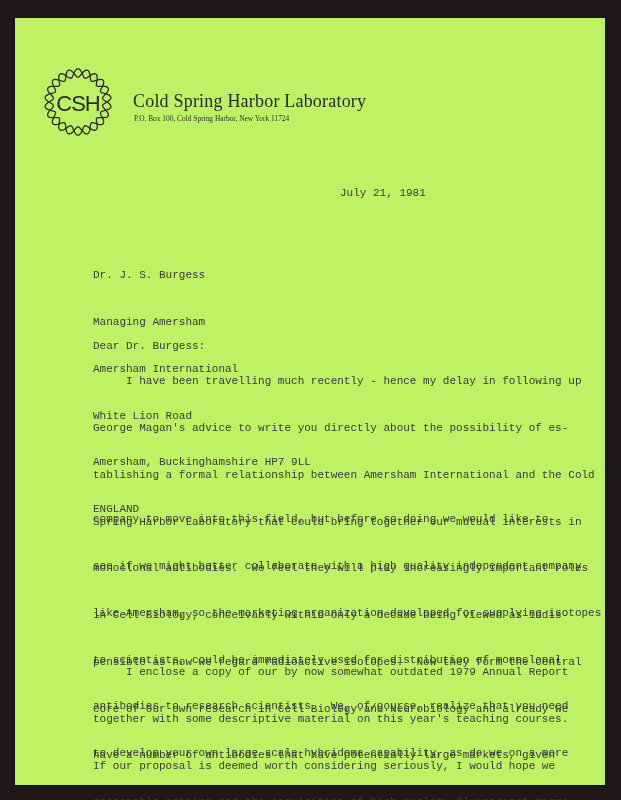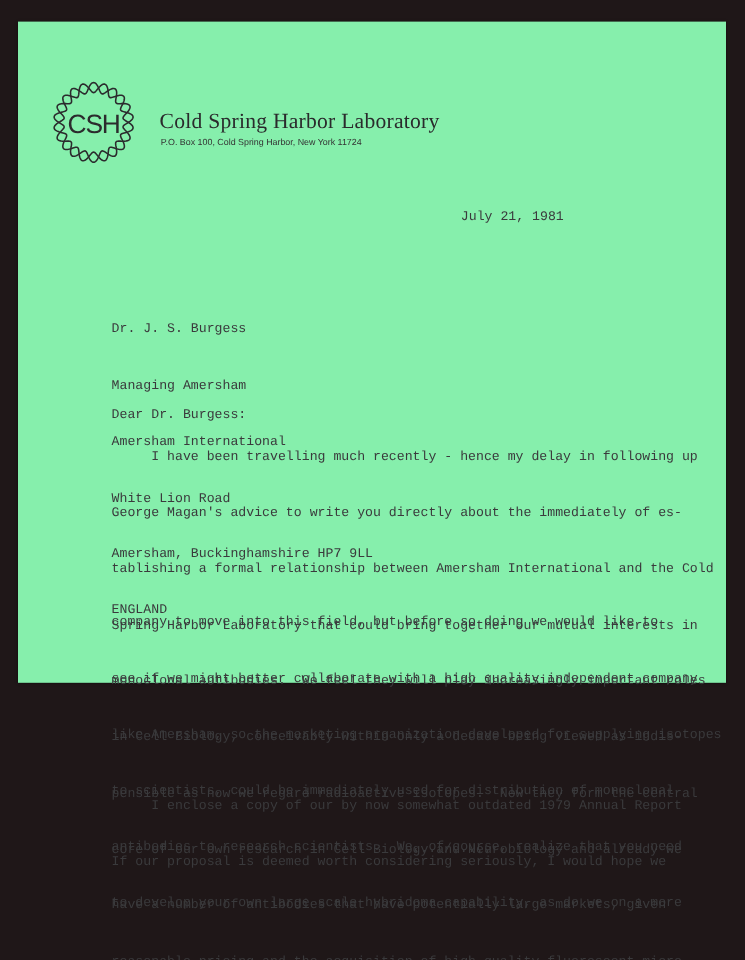--- a/index.html
+++ b/index.html
@@ -2,40 +2,40 @@
 <html><head>
 <meta charset="utf-8">
 <style>
   html, body { margin: 0; padding: 0; }
   body {
     width: 621px; height: 800px; overflow: hidden;
     background: #1f1718;
     position: relative;
   }
   .page {
-    position: absolute; left: 15px; top: 18px; width: 590px; height: 551px;
-    background: #86efac;
+    position: absolute; left: 15px; top: 18px; width: 590px; height: 767px;
+    background: #bef264;
     box-shadow: 0 0 2px rgba(0,0,0,0.5);
   }
   .logo { position: absolute; left: 27px; top: 46px; width: 72px; height: 76px; }
   .org-name {
     position: absolute; left: 118px; top: 73px;
     font-family: "Liberation Serif", serif; font-size: 18px; color: #2a2a2c;
     letter-spacing: 0.2px; white-space: nowrap;
   }
   .org-address {
     position: absolute; left: 119px; top: 96px;
-    font-family: Liberation Sans, sans-serif; font-size: 7.4px; color: #333;
+    font-family: Liberation Serif, serif; font-size: 7.4px; color: #333;
     white-space: nowrap;
   }
   .mono {
     font-family: "Liberation Mono", monospace; font-size: 11px; color: #3a3a3c;
     line-height: 15.6px; white-space: pre;
   }
-  .date { position: absolute; left: 325px; top: 156px; margin-left: 44px; }
+  .date { position: absolute; left: 325px; top: 168px; }
   .address { position: absolute; left: 78px; top: 219px; }
   .salutation { position: absolute; left: 78px; top: 305px; margin-top: 16px; }
   .para { position: absolute; left: 78px; }
   .p1 { top: 325px; }
   .p2 { top: 463px; }
   .p3 { top: 616px; }
   .continued { position: absolute; left: 322px; top: 683px; }
 </style>
 </head>
 <body>
@@ -61,21 +61,21 @@
     <div>Amersham International</div>
     <div>White Lion Road</div>
     <div>Amersham, Buckinghamshire HP7 9LL</div>
     <div>ENGLAND</div>
   </div>
 
   <div class="mono salutation">Dear Dr. Burgess:</div>
 
   <div class="mono para p1">
     <div>     I have been travelling much recently - hence my delay in following up</div>
-    <div>George Magan's advice to write you directly about the immediately of es-</div>
+    <div>George Magan's advice to write you directly about the possibility of es-</div>
     <div>tablishing a formal relationship between Amersham International and the Cold</div>
     <div>Spring Harbor Laboratory that could bring together our mutual interests in</div>
     <div>monoclonal antibodies.  We feel they will play increasingly important roles</div>
     <div>in Cell Biology, conceivably within only a decade being viewed as indis-</div>
     <div>pensible as now we regard radioactive isotopes.  Now they form the central</div>
     <div>core of our own research in Cell Biology and Neurobiology and already we</div>
     <div>have a number of antibodies that have potentially large markets, given</div>
     <div>reasonable pricing and the acquisition of high quality fluorescent micro-</div>
     
   </div>
@@ -89,18 +89,19 @@
     <div>to develop your own large scale hybridoma capability, as do we on a more</div>
     
     
     
     
     
   </div>
 
   <div class="mono para p3">
     <div>     I enclose a copy of our by now somewhat outdated 1979 Annual Report</div>
+    <div>together with some descriptive material on this year's teaching courses.</div>
     <div>If our proposal is deemed worth considering seriously, I would hope we</div>
     
   </div>
 
   <div class="mono continued">...../.....</div>
 </div>
 
 </body></html>

